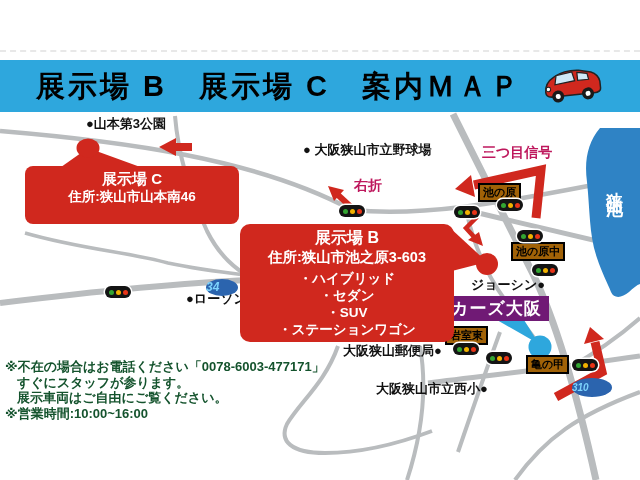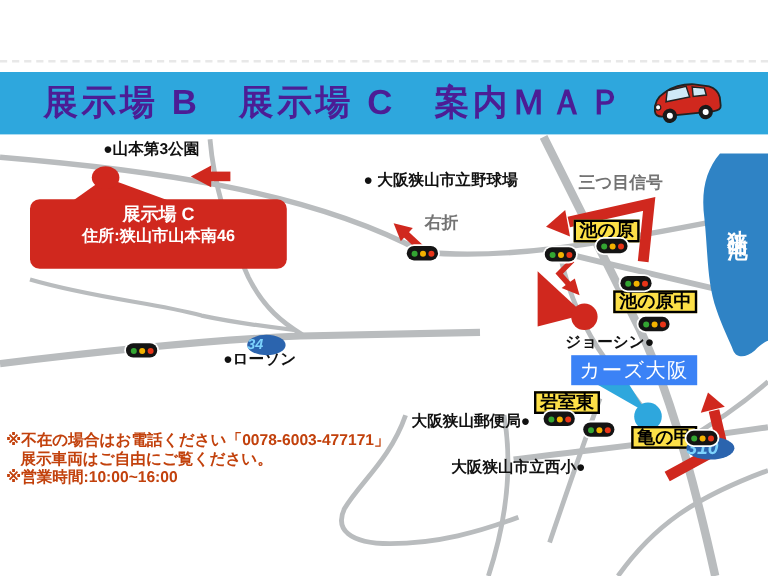--- a/index.html
+++ b/index.html
@@ -2,52 +2,52 @@
 <html><head>
 <meta charset="utf-8">
 <style>
   html,body{margin:0;padding:0;background:#fff;}
   .stage{position:relative;width:640px;height:480px;background:#fff;overflow:hidden;
          font-family:"Liberation Sans","DejaVu Sans",sans-serif;}
   .stage svg.mapart{position:absolute;left:0;top:0;z-index:1;}
   .perf{position:absolute;left:0;top:50px;width:640px;border-top:2px dashed #e8e8e8;z-index:0;}
 
   .hdr{position:absolute;left:0;top:60px;width:640px;height:52px;background:#2EA7DD;z-index:2;}
-  .hdr-title{position:absolute;left:36px;top:0;height:52px;line-height:53px;color:#4c1d95;
+  .hdr-title{position:absolute;left:36px;top:0;height:52px;line-height:53px;color:#000000;
              font-size:29px;font-weight:bold;letter-spacing:3px;white-space:nowrap;}
   .car{position:absolute;left:540px;top:63px;z-index:3;}
 
   .lbl{position:absolute;font-size:13px;font-weight:bold;color:#111;white-space:nowrap;z-index:2;text-align:right;}
-  .red-lbl{position:absolute;font-size:14px;font-weight:bold;color:#737373;white-space:nowrap;z-index:2;}
-  .boxlbl{position:absolute;font-size:15px;font-weight:bold;color:#000;background:#fde047;
+  .red-lbl{position:absolute;font-size:14px;font-weight:bold;color:#be185d;white-space:nowrap;z-index:2;}
+  .boxlbl{position:absolute;font-size:11px;font-weight:bold;color:#000;background:#a16207;
           border:2px solid #000;padding:0 3px;line-height:15px;white-space:nowrap;text-align:center;z-index:2;}
   .shield{position:absolute;background:#2B64AE;color:#7dd3fc;font-weight:bold;font-style:italic;
           text-align:left;border-radius:50%;z-index:2;}
-  .cars-label{position:absolute;left:444px;top:296px;background:#3b82f6;color:#fff;font-size:17px;
-          font-weight:normal;padding:1px 7px;letter-spacing:1px;z-index:2;white-space:nowrap;margin-left:32px;}
+  .cars-label{position:absolute;left:444px;top:296px;background:#701a75;color:#fff;font-size:17px;
+          font-weight:bold;padding:1px 7px;letter-spacing:1px;z-index:2;white-space:nowrap;}
   .lakelbl{position:absolute;left:603px;top:178px;color:#fff;font-size:17px;font-weight:bold;
           writing-mode:vertical-rl;letter-spacing:4px;z-index:2;}
 
   .callout{position:absolute;background:#D0281E;color:#fff;text-align:center;font-weight:bold;z-index:3;}
   .c-box{left:25px;top:166px;width:214px;height:55px;border-radius:8px;padding-top:3px;}
   .b-box{left:240px;top:224px;width:214px;height:114px;border-radius:10px;padding-top:4px;}
   .co-title{font-size:15px;line-height:19px;}
   .b-box .co-title{font-size:16px;line-height:20px;}
   .co-addr{font-size:13.5px;line-height:17px;}
   .b-box .co-addr{font-size:14.5px;line-height:18px;margin-bottom:4px;}
   .co-veh{font-size:13px;line-height:17px;}
   .b-box .co-veh{font-size:13.5px;line-height:17px;}
 
   .tl{position:absolute;width:26px;height:12px;background:#141414;border-radius:7px;
       box-shadow:0 0 0 1.5px #fff;display:flex;align-items:center;justify-content:center;gap:2px;z-index:2;}
   .tl i{width:5px;height:5px;border-radius:50%;display:block;}
   .tl .g{background:#33a532;}.tl .y{background:#f2b200;}.tl .r{background:#e83418;}
 
   .notes{position:absolute;left:5px;top:359px;font-size:13px;font-weight:bold;line-height:15.5px;
-         color:#c2410c;z-index:2;}
+         color:#14532d;z-index:2;}
   .notes .ind{padding-left:12px;}
 </style>
 </head>
 <body>
 
 <div class="stage">
   <div class="perf"></div>
 
   <svg class="mapart" width="640" height="480" viewBox="0 0 640 480">
     <g fill="none" stroke="#B9BCBE">
@@ -124,21 +124,21 @@
   <div class="lbl" style="left:343px;top:342px">大阪狭山郵便局●</div>
   <div class="lbl" style="left:376px;top:380px">大阪狭山市立西小●</div>
   <div class="lakelbl">狭山池</div>
 
   <div class="boxlbl" style="left:478px;top:183px">池の原</div>
   <div class="boxlbl" style="left:511px;top:242px">池の原中</div>
   <div class="boxlbl" style="left:445px;top:326px">岩室東</div>
   <div class="boxlbl" style="left:526px;top:355px">亀の甲</div>
 
   <div class="shield" style="left:206px;top:279px;width:32px;height:17px;font-size:12px;line-height:17px">34</div>
-  <div class="shield" style="left:572px;top:364px;width:40px;height:19px;font-size:16px;line-height:19px">310</div>
+  <div class="shield" style="left:572px;top:378px;width:40px;height:19px;font-size:10px;line-height:19px">310</div>
 
   <div class="cars-label">カーズ大阪</div>
 
   <div class="tl" style="left:105px;top:286px">
       <i class="g"></i>
       <i class="y"></i>
       <i class="r"></i>
     </div>
   <div class="tl" style="left:339px;top:205px">
       <i class="g"></i>
@@ -179,19 +179,28 @@
       <i class="g"></i>
       <i class="y"></i>
       <i class="r"></i>
     </div>
 
   <div class="callout c-box">
     <div class="co-title">展示場 C</div>
     <div class="co-addr">住所:狭山市山本南46</div>
   </div>
 
+  <div class="callout b-box">
+    <div class="co-title">展示場 B</div>
+    <div class="co-addr">住所:狭山市池之原3-603</div>
+    <div class="co-veh">・ハイブリッド</div>
+    <div class="co-veh">・セダン</div>
+    <div class="co-veh">・SUV</div>
+    <div class="co-veh">・ステーションワゴン</div>
+  </div>
 
   <div class="notes">
     <div>※不在の場合はお電話ください「0078-6003-477171」</div>
+    <div class="ind">すぐにスタッフが参ります。</div>
     <div class="ind">展示車両はご自由にご覧ください。</div>
     <div>※営業時間:10:00~16:00</div>
   </div>
 </div>
 
 </body></html>

